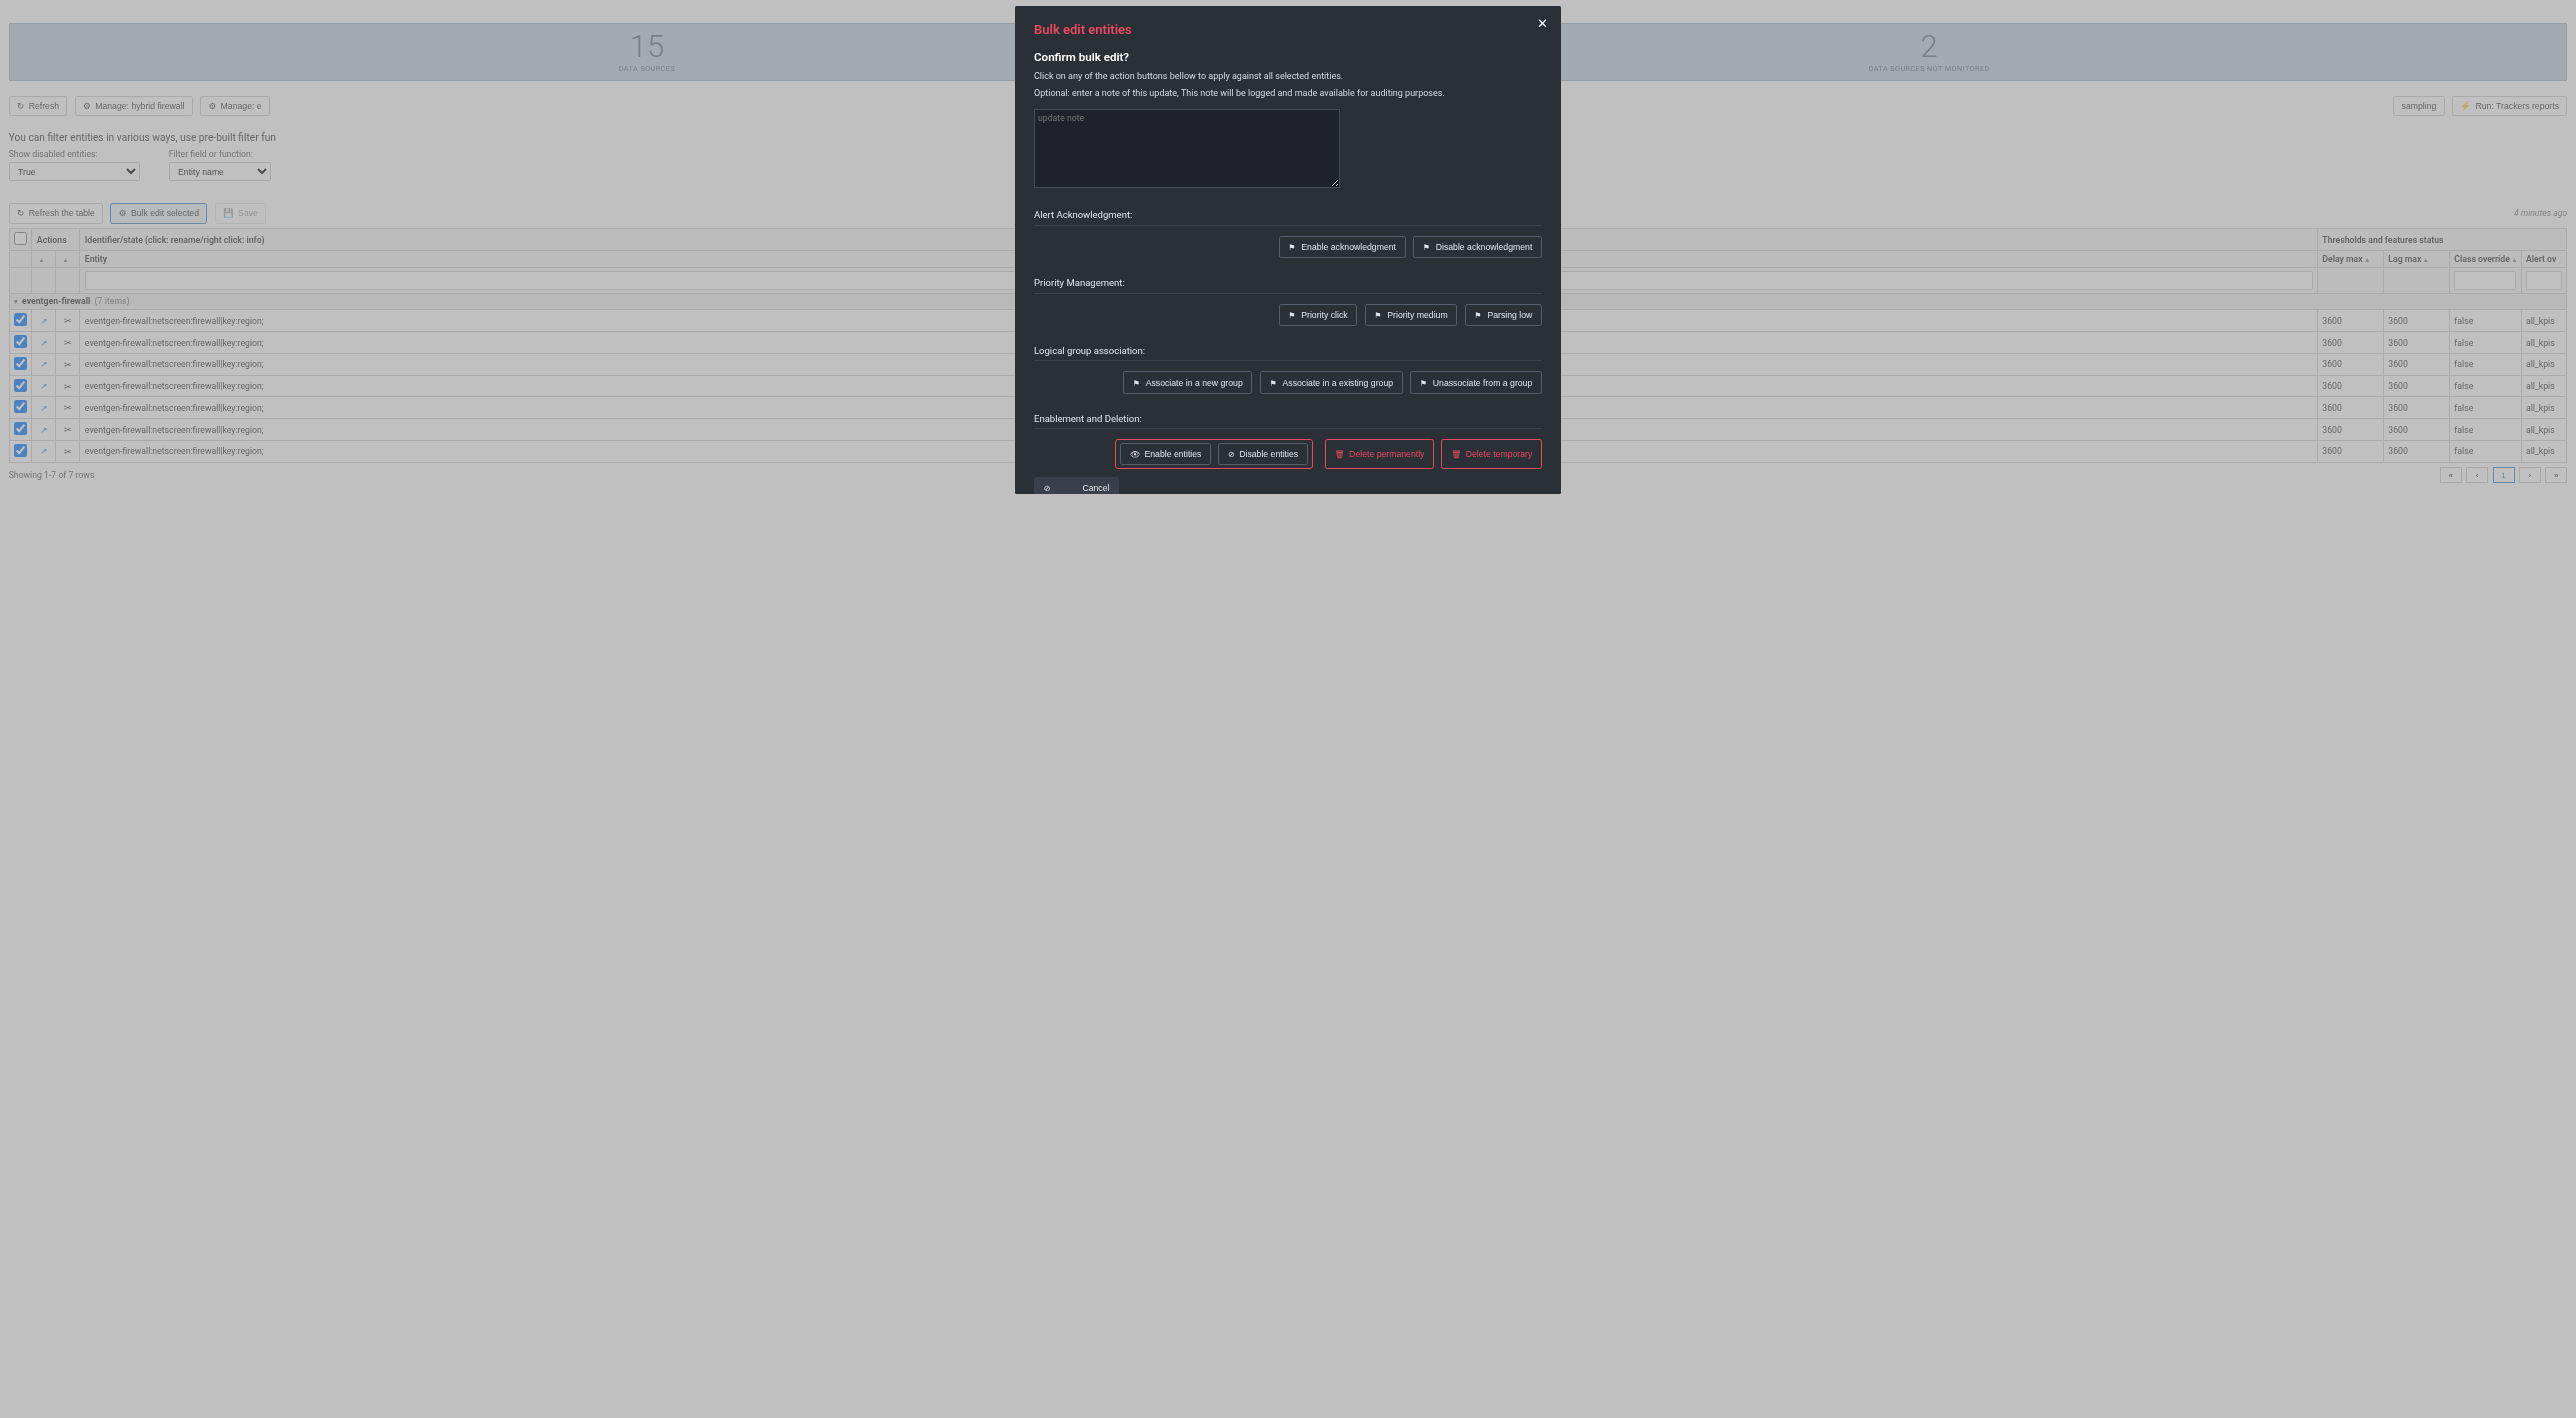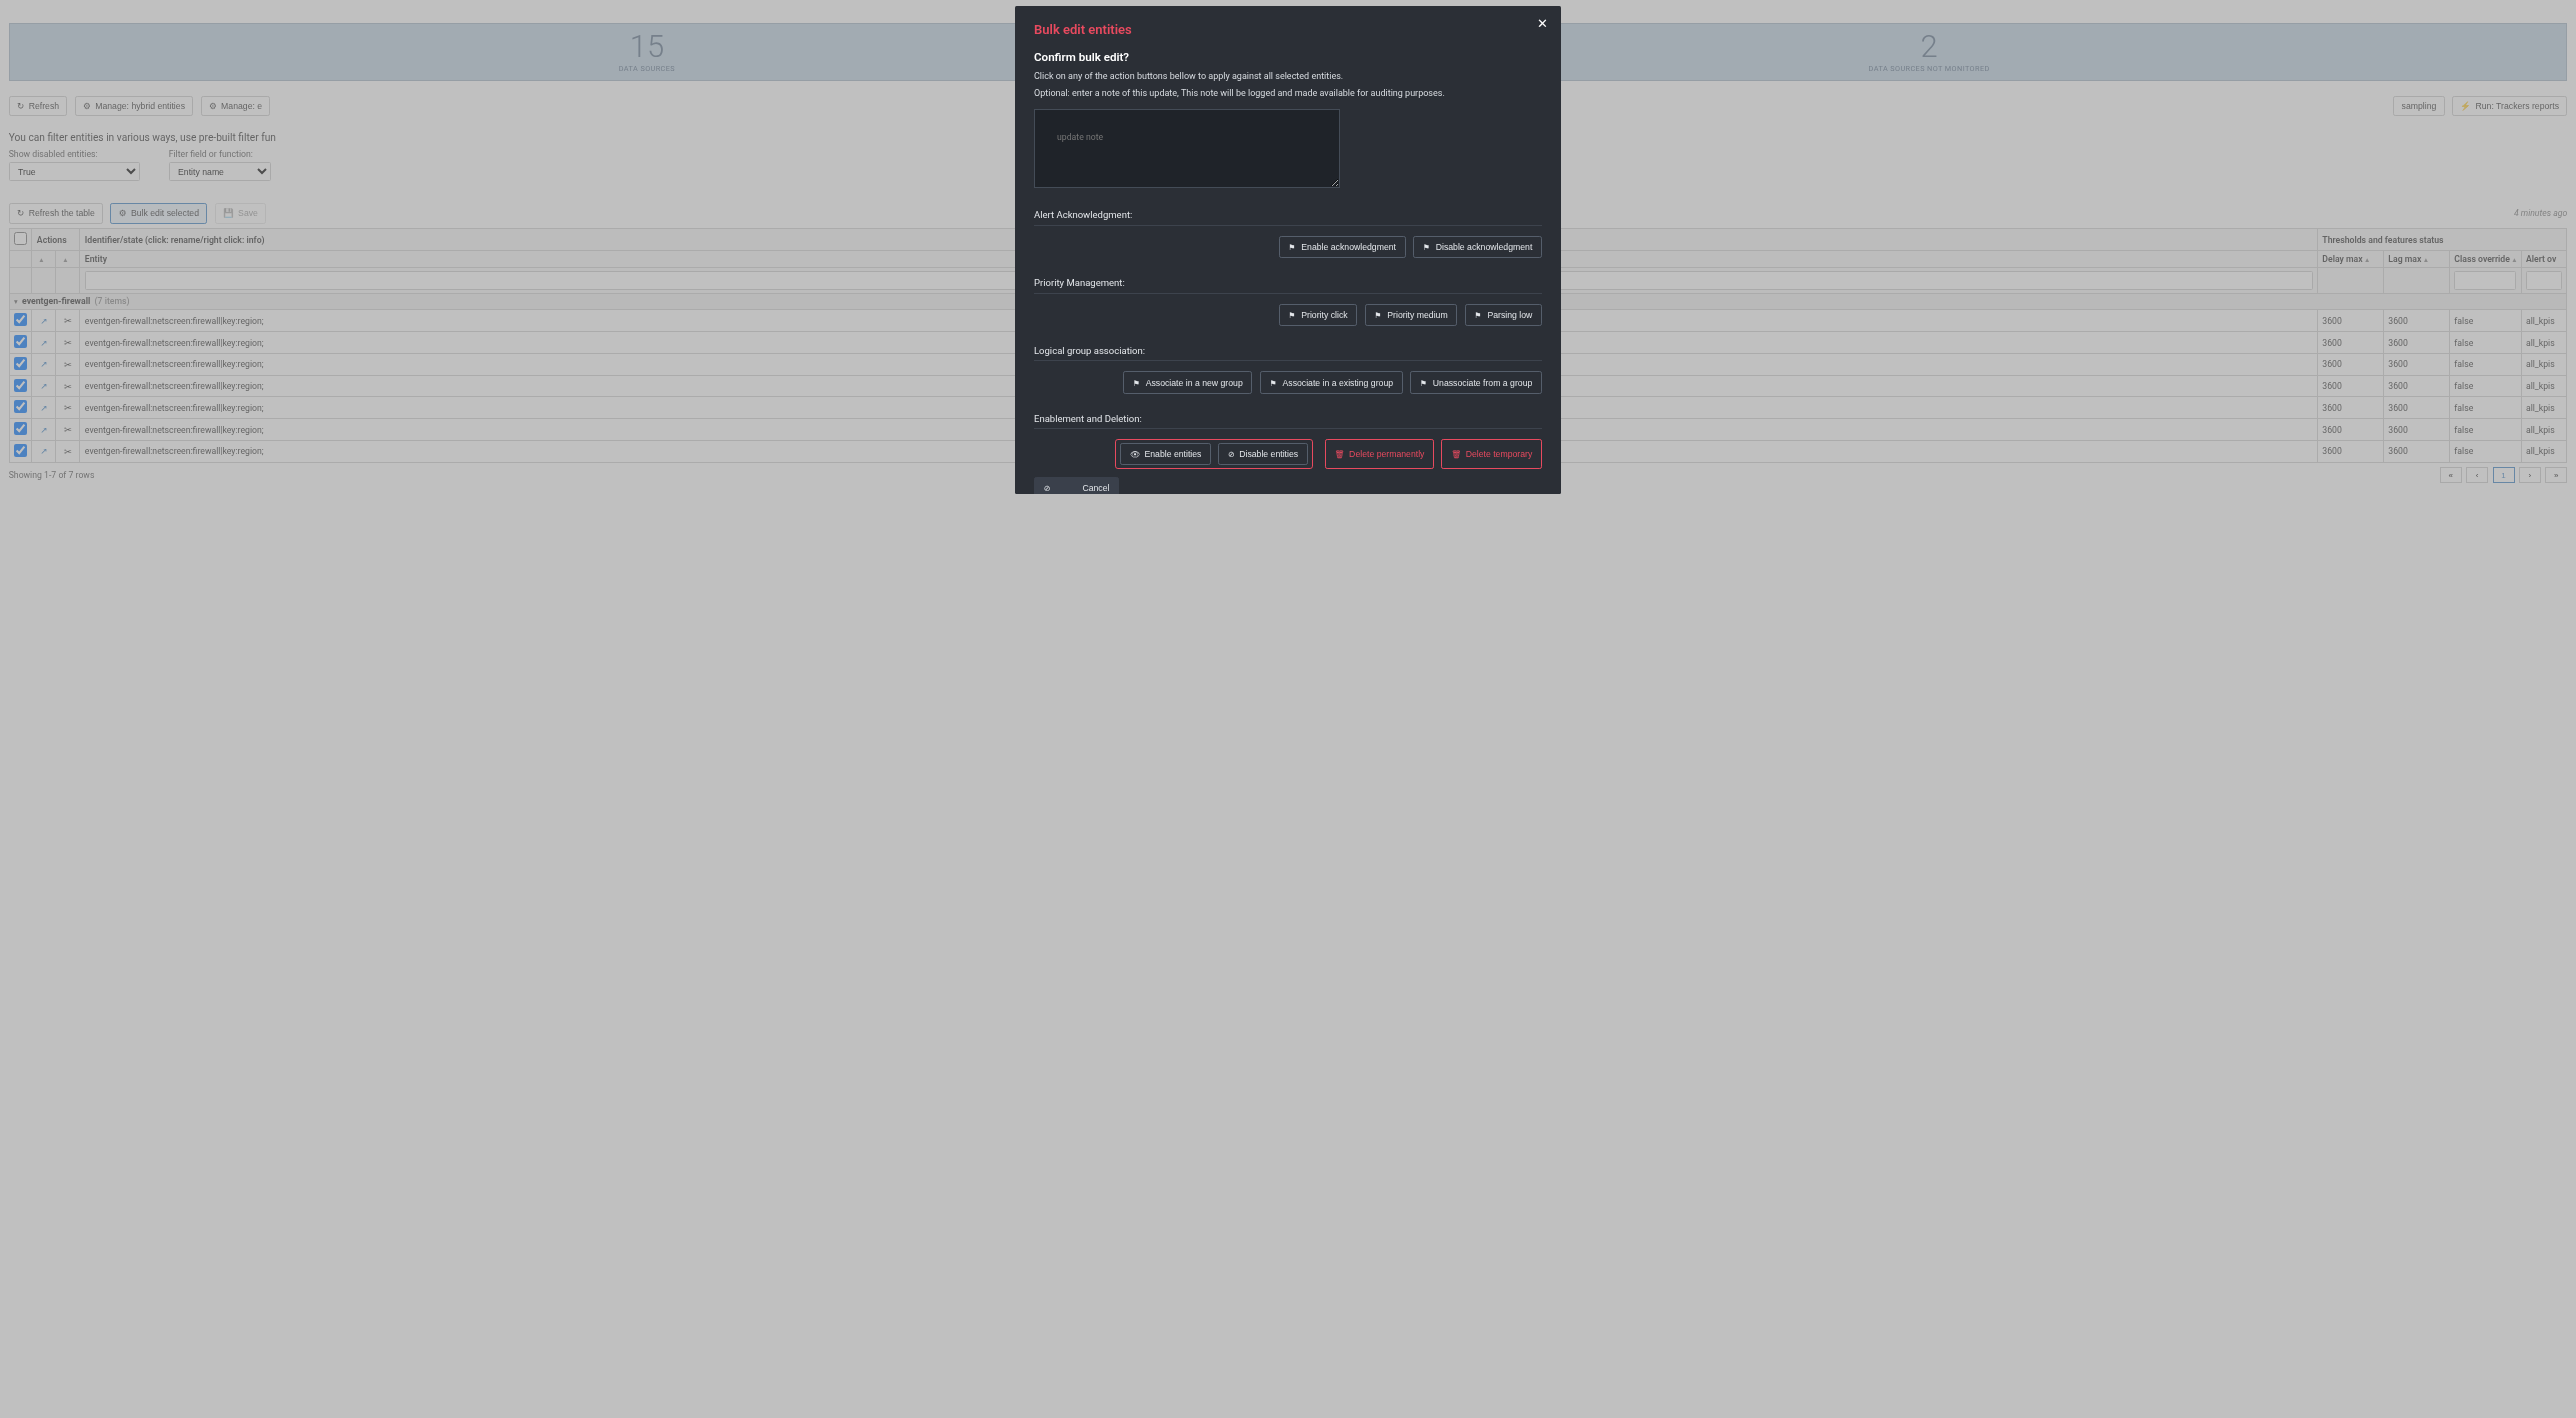--- a/index.html
+++ b/index.html
@@ -193,21 +193,21 @@
   .modal p { font-size: 9px; color: #d8dce1; margin-bottom: 4.4px; line-height: 1.4; }
   .close-x {
     position: absolute; top: 10.2px; right: 13px;
     color: #fff; font-size: 13px; cursor: pointer; background: none; border: none;
   }
   .modal textarea {
     width: 306px; height: 79px;
     background: #1f2329;
     border: 0.7px solid #444c57;
     color: #cfd4db;
-    padding: 22px;
+    padding: 3px;
     font-family: inherit;
     font-size: 8.7px;
     resize: both;
     margin-top: 5.8px;
   }
   .section-label {
     font-size: 9.5px;
     color: #e3e6ea;
     margin-top: 19px;
     padding-bottom: 4.4px;
@@ -276,21 +276,21 @@
     </div>
   </div>
 
   <div class="toolbar-row">
     <button class="btn-outline">
         <span class="refresh-ic"></span>
         <span>Refresh</span>
       </button>
     <button class="btn-outline">
         <span class="sliders-ic"></span>
-        <span>Manage: hybrid entities</span>
+        <span>Manage: hybrid firewall</span>
       </button>
     <button class="btn-outline">
         <span class="sliders-ic"></span>
         <span>Manage: e</span>
       </button>
     <div class="spacer"></div>
     <button class="btn-outline">
         <span>sampling</span>
       </button>
     <button class="btn-outline">

